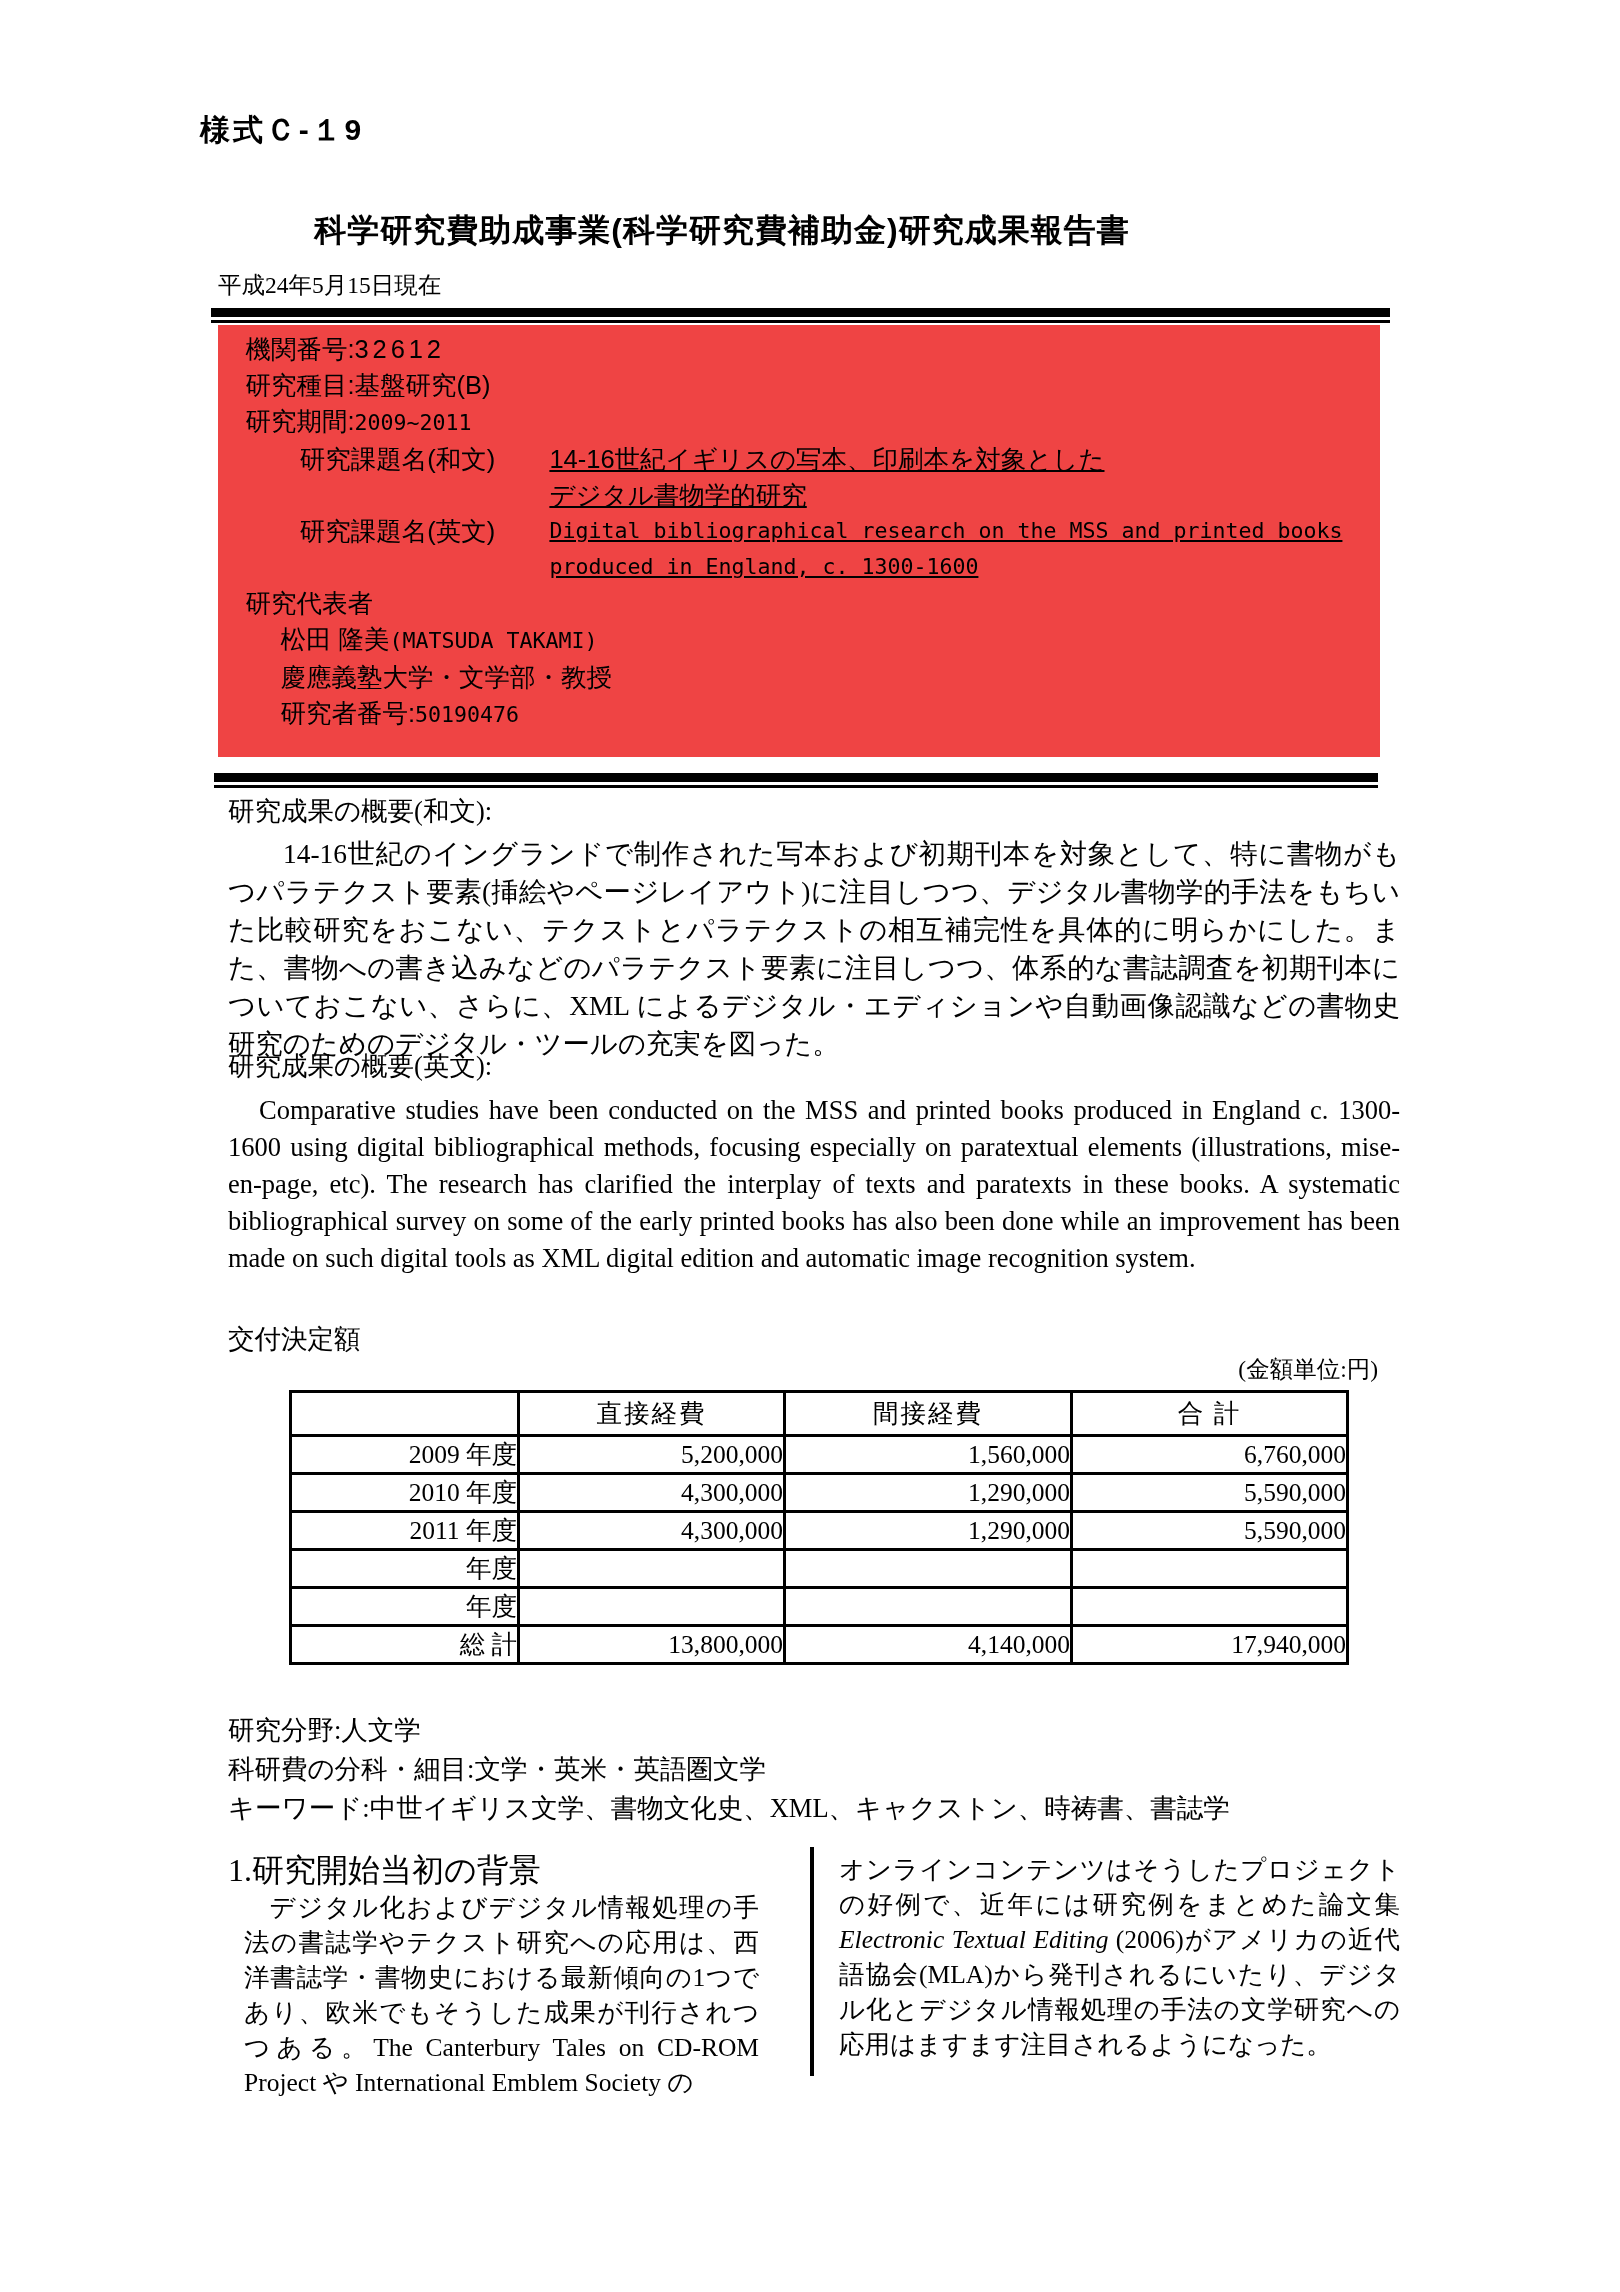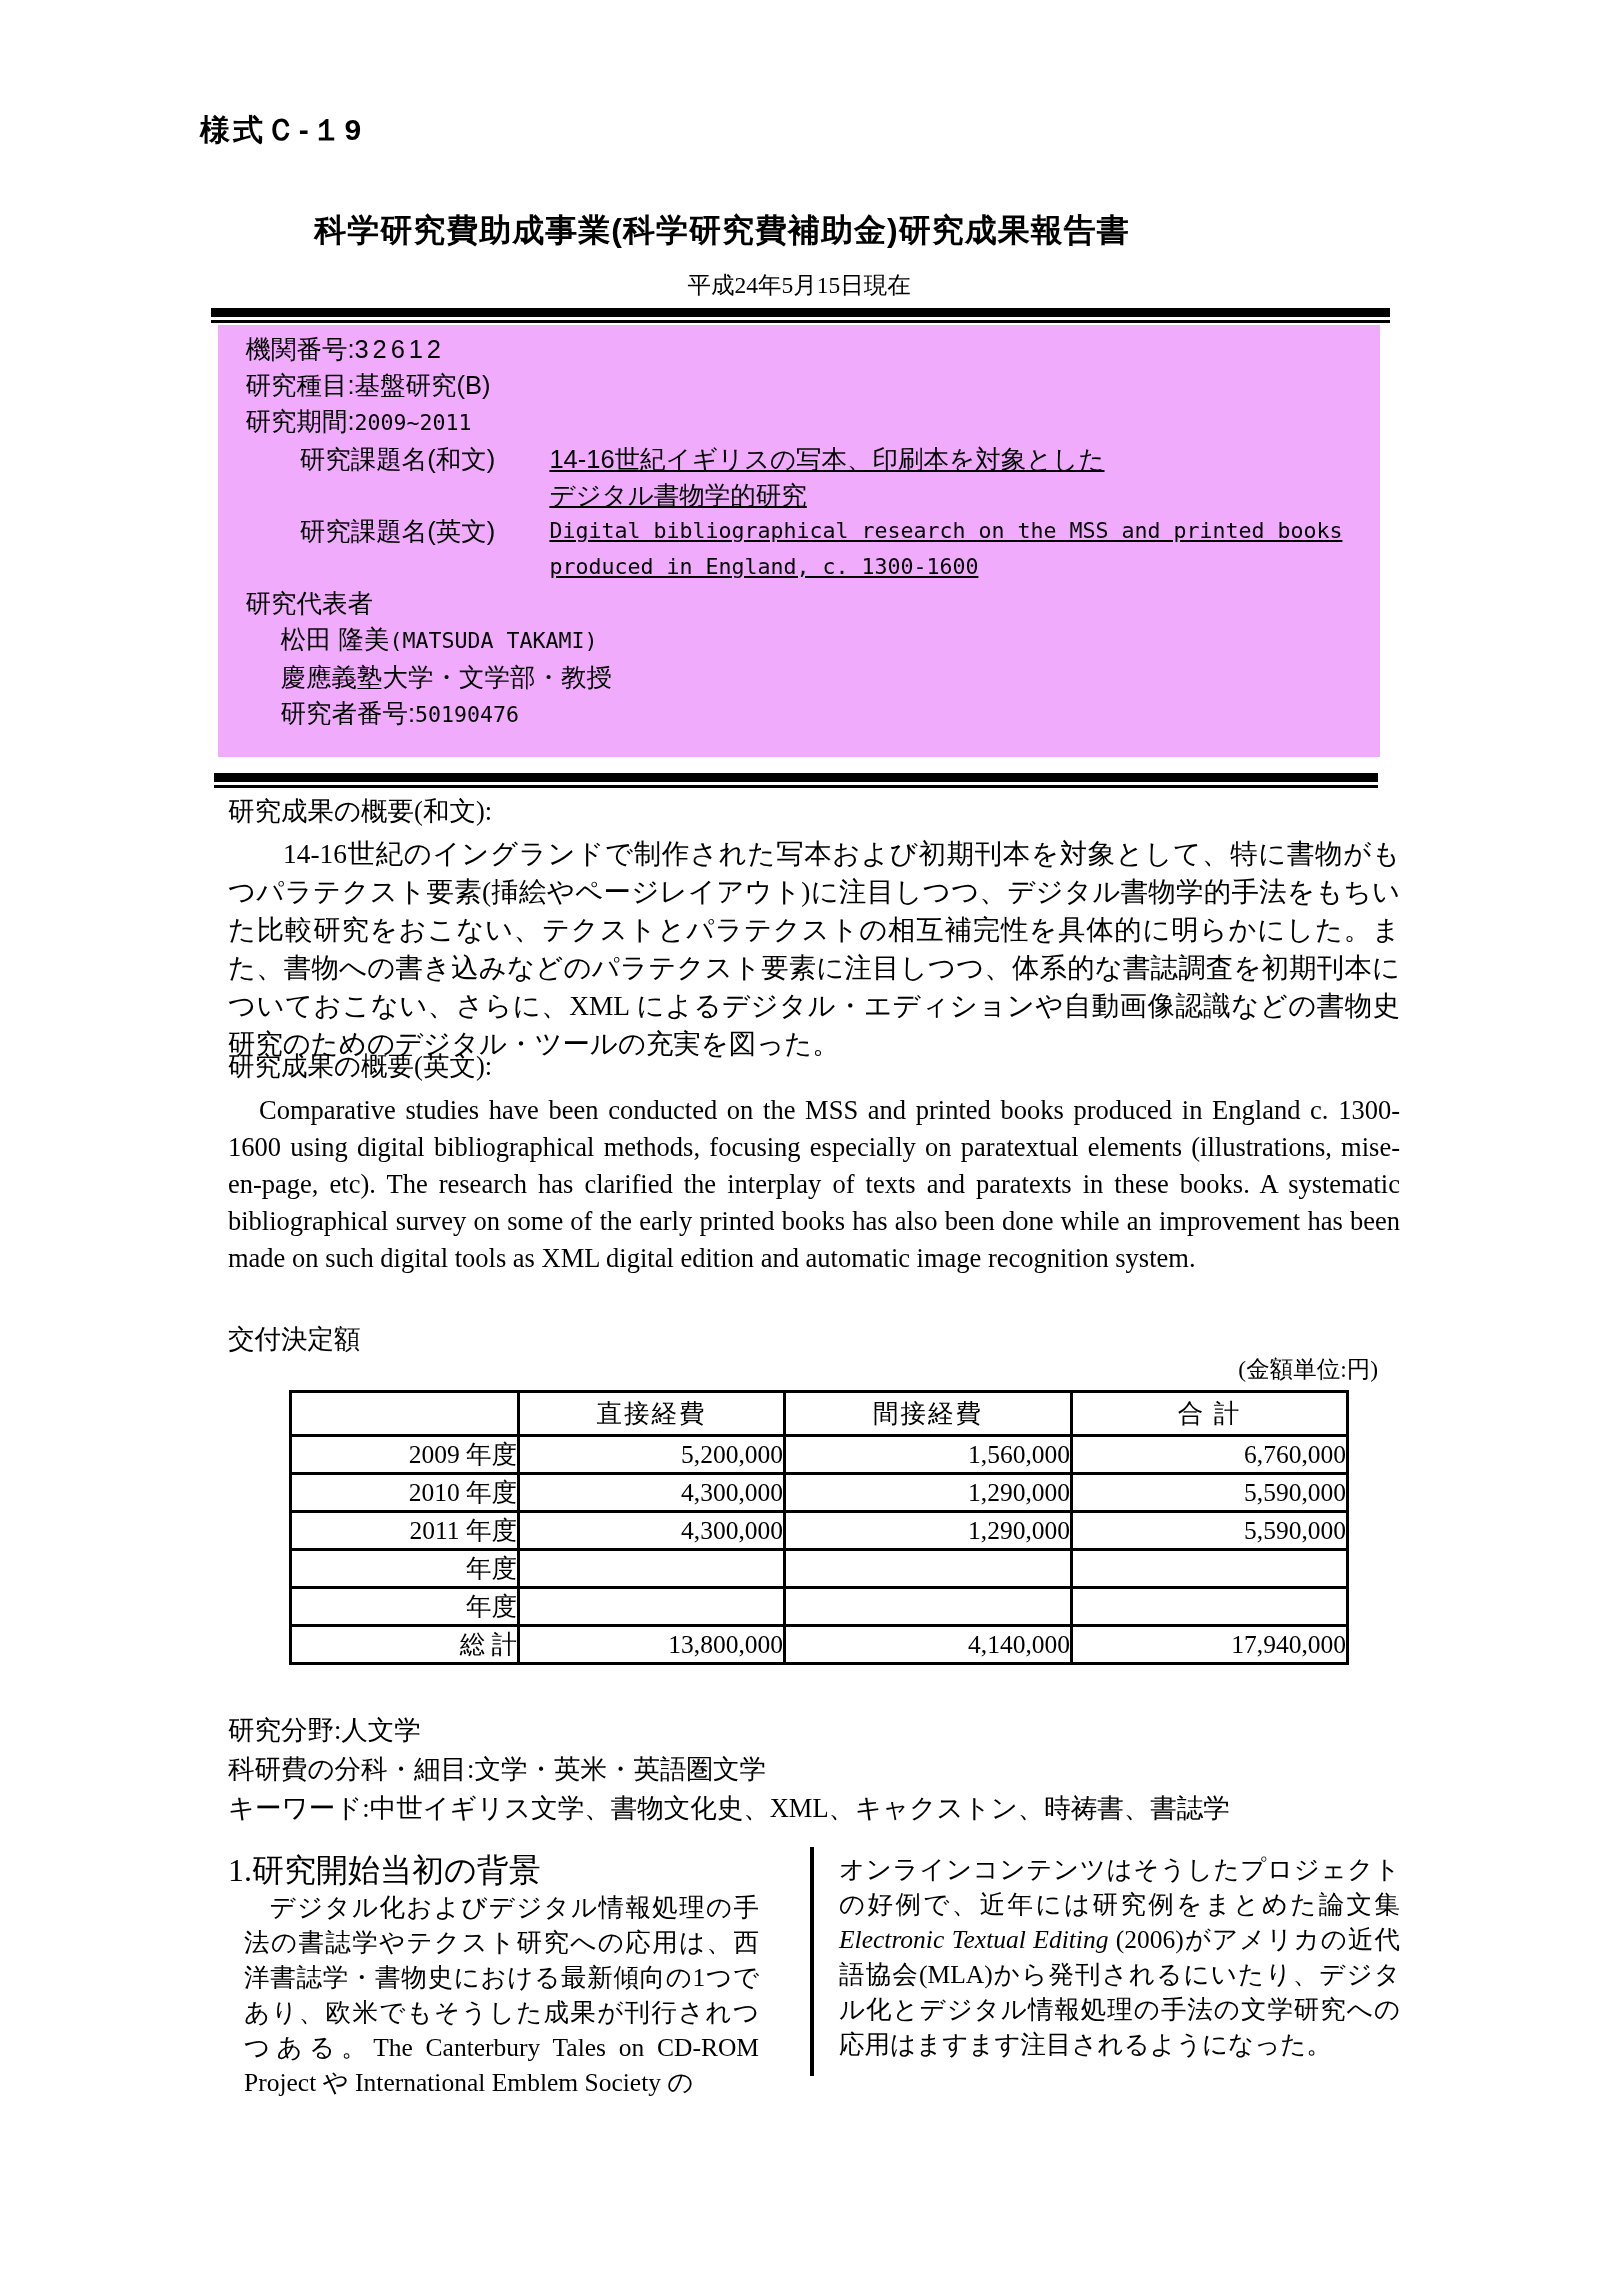--- a/index.html
+++ b/index.html
@@ -13,21 +13,21 @@
     font-family:"Liberation Sans","DejaVu Sans",sans-serif;
     font-weight:bold;font-size:30px;letter-spacing:2.9px;
   }
   .doc-title{
     position:absolute;left:0;top:209px;width:1444px;margin:0;
     text-align:center;font-family:"Liberation Sans","DejaVu Sans",sans-serif;
     font-weight:bold;font-size:32px;letter-spacing:1px;
   }
   .date-note{
     position:absolute;left:218px;top:269px;width:1162px;
-    text-align:center;font-size:23.5px;
+    text-align:left;font-size:23.5px;
   }
   
   .rule{position:absolute;}
   .rule .thick{height:8.8px;background:#000;}
   .rule .gap{height:2.9px;}
   .rule .thin{height:2.9px;background:#000;}
   .rule-top{left:211px;top:308px;width:1179px;}
   .rule-bottom{left:214px;top:773px;width:1164px;}
   
   .green-box{
@@ -82,21 +82,21 @@
   <div class="form-code">様式Ｃ-１9</div>
   <h1 class="doc-title">科学研究費助成事業(科学研究費補助金)研究成果報告書</h1>
   <div class="date-note">平成24年5月15日現在</div>
 
   <div class="rule rule-top">
     <div class="thick"></div>
     <div class="gap"></div>
     <div class="thin"></div>
   </div>
 
-  <div class="green-box" style="background:#f0abfc">
+  <div class="green-box" style="background:#ef4444">
     <div class="gb-line">
       <span>機関番号:</span><span class="sp">32612</span>
     </div>
     <div class="gb-line">研究種目:基盤研究(B)</div>
     <div class="gb-line">
       <span>研究期間:</span><span class="mono">2009~2011</span>
     </div>
     <div class="gb-row">
       <span class="gb-label">研究課題名(和文)</span>
       <span class="gb-val">14-16世紀イギリスの写本、印刷本を対象とした</span>

